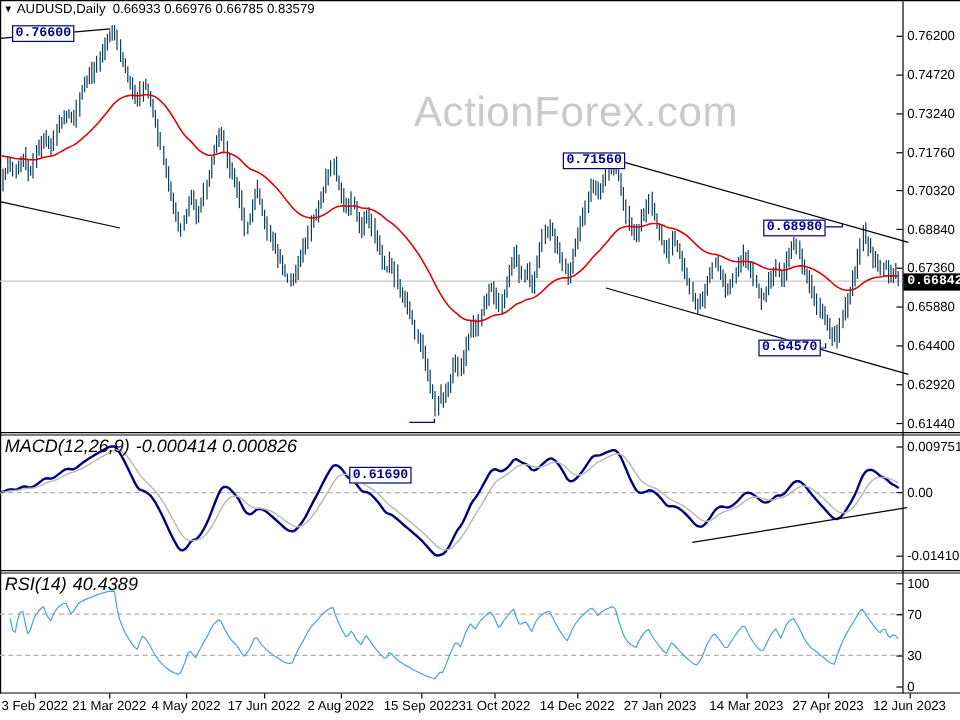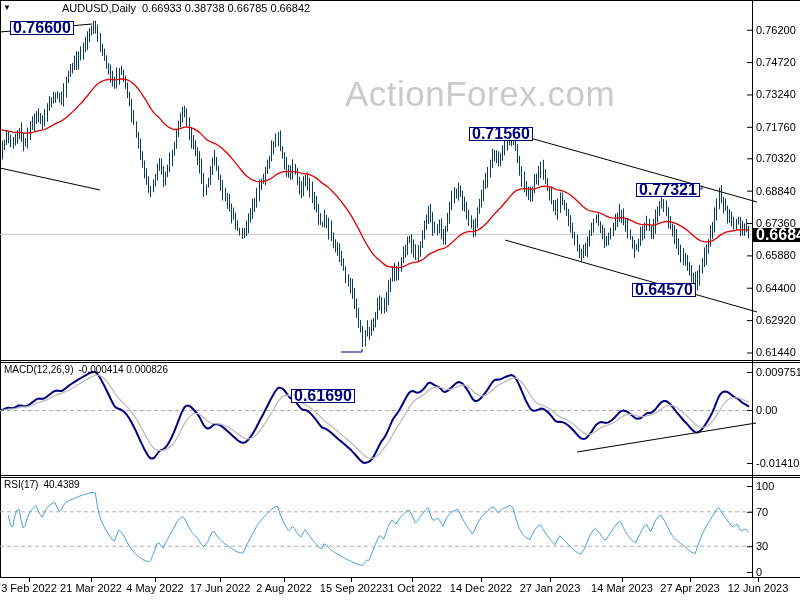--- a/index.html
+++ b/index.html
@@ -1,29 +1,29 @@
 <!DOCTYPE html>
 <html><head>
 <meta charset="utf-8">
 <style>
   html,body{margin:0;padding:0;background:#fff;}
   .chart-root{position:relative;width:800px;height:600px;background:#fff;overflow:hidden;
     font-family:"Liberation Sans",sans-serif;}
   .chart-root svg{position:absolute;left:0;top:0;z-index:2;}
   .overlay{position:absolute;z-index:3;}
   .title-line{left:14px;top:2px;font-size:11px;color:#000;white-space:nowrap;}
-  .title-line .sym{margin-right:6px;margin-left:48px;}
+  .title-line .sym{margin-right:6px;}
   .dd-icon{left:3px;top:3px;font-size:8px;color:#000;}
   .watermark{left:325px;top:74px;width:310px;text-align:center;font-size:35px;color:#cacaca;
     z-index:1;letter-spacing:0.5px;}
-  .ind-label{font-size:10px;color:#000;white-space:nowrap;}
+  .ind-label{font-size:15px;color:#000;white-space:nowrap;font-style:italic;}
   .ind-label .val{margin-left:5px;}
   .ptag{position:absolute;z-index:4;box-sizing:border-box;height:14px;line-height:12px;
-    padding:0 2px;font-size:16px;font-weight:bold;color:#00007f;background:#fff;
-    border:1px solid #00007f;white-space:nowrap;}
+    padding:0 2px;font-size:11px;font-weight:bold;color:#00007f;background:#fff;
+    border:1px solid #00007f;white-space:nowrap;font-family:Liberation Mono, monospace;}
   .ptag.current{background:#000;color:#fff;border:1px solid #000;font-weight:bold;}
 </style>
 </head>
 <body>
 
 <div class="chart-root">
   <div class="overlay watermark">ActionForex.com</div>
 
   <svg id="chart-svg" width="800" height="600">
     <g id="g-borders">
@@ -483,29 +483,29 @@
         <text x="622" y="592" text-anchor="middle" font-size="11" font-family="&quot;Liberation Sans&quot;,sans-serif" fill="#000000">14 Mar 2023</text>
         <line x1="690.5" y1="578" x2="690.5" y2="582" stroke="#000" stroke-width="1"></line>
         <text x="690" y="592" text-anchor="middle" font-size="11" font-family="&quot;Liberation Sans&quot;,sans-serif" fill="#000000">27 Apr 2023</text>
         <line x1="758.5" y1="578" x2="758.5" y2="582" stroke="#000" stroke-width="1"></line>
         <text x="758" y="592" text-anchor="middle" font-size="11" font-family="&quot;Liberation Sans&quot;,sans-serif" fill="#000000">12 Jun 2023</text>
       </g>
   </svg>
 
   <div class="overlay dd-icon">▼</div>
   <div class="overlay title-line">
-    <span class="sym">AUDUSD,Daily</span><span>0.66933 0.38738 0.66785 0.66842</span>
+    <span class="sym">AUDUSD,Daily</span><span>0.66933 0.66976 0.66785 0.83579</span>
   </div>
 
   <div class="overlay ind-label" style="left:4px;top:364px;">
     <span>MACD(12,26,9)</span><span class="val">-0.000414 0.000826</span>
   </div>
   <div class="overlay ind-label" style="left:4px;top:479px;">
-    <span>RSI(17)</span><span class="val">40.4389</span>
+    <span>RSI(14)</span><span class="val">40.4389</span>
   </div>
 
   <div class="ptag" style="left:10px;top:21px;">0.76600</div>
   <div class="ptag" style="left:469px;top:127px;text-align:right;">0.71560</div>
-  <div class="ptag" style="left:636px;top:183px;">0.77321</div>
+  <div class="ptag" style="left:636px;top:183px;">0.68980</div>
   <div class="ptag" style="left:632px;top:283px;">0.64570</div>
   <div class="ptag" style="left:291px;top:345px;margin-top:44px;">0.61690</div>
   <div class="ptag current" style="left:753px;top:228px;">0.66842</div>
 </div>
 
 </body></html>

